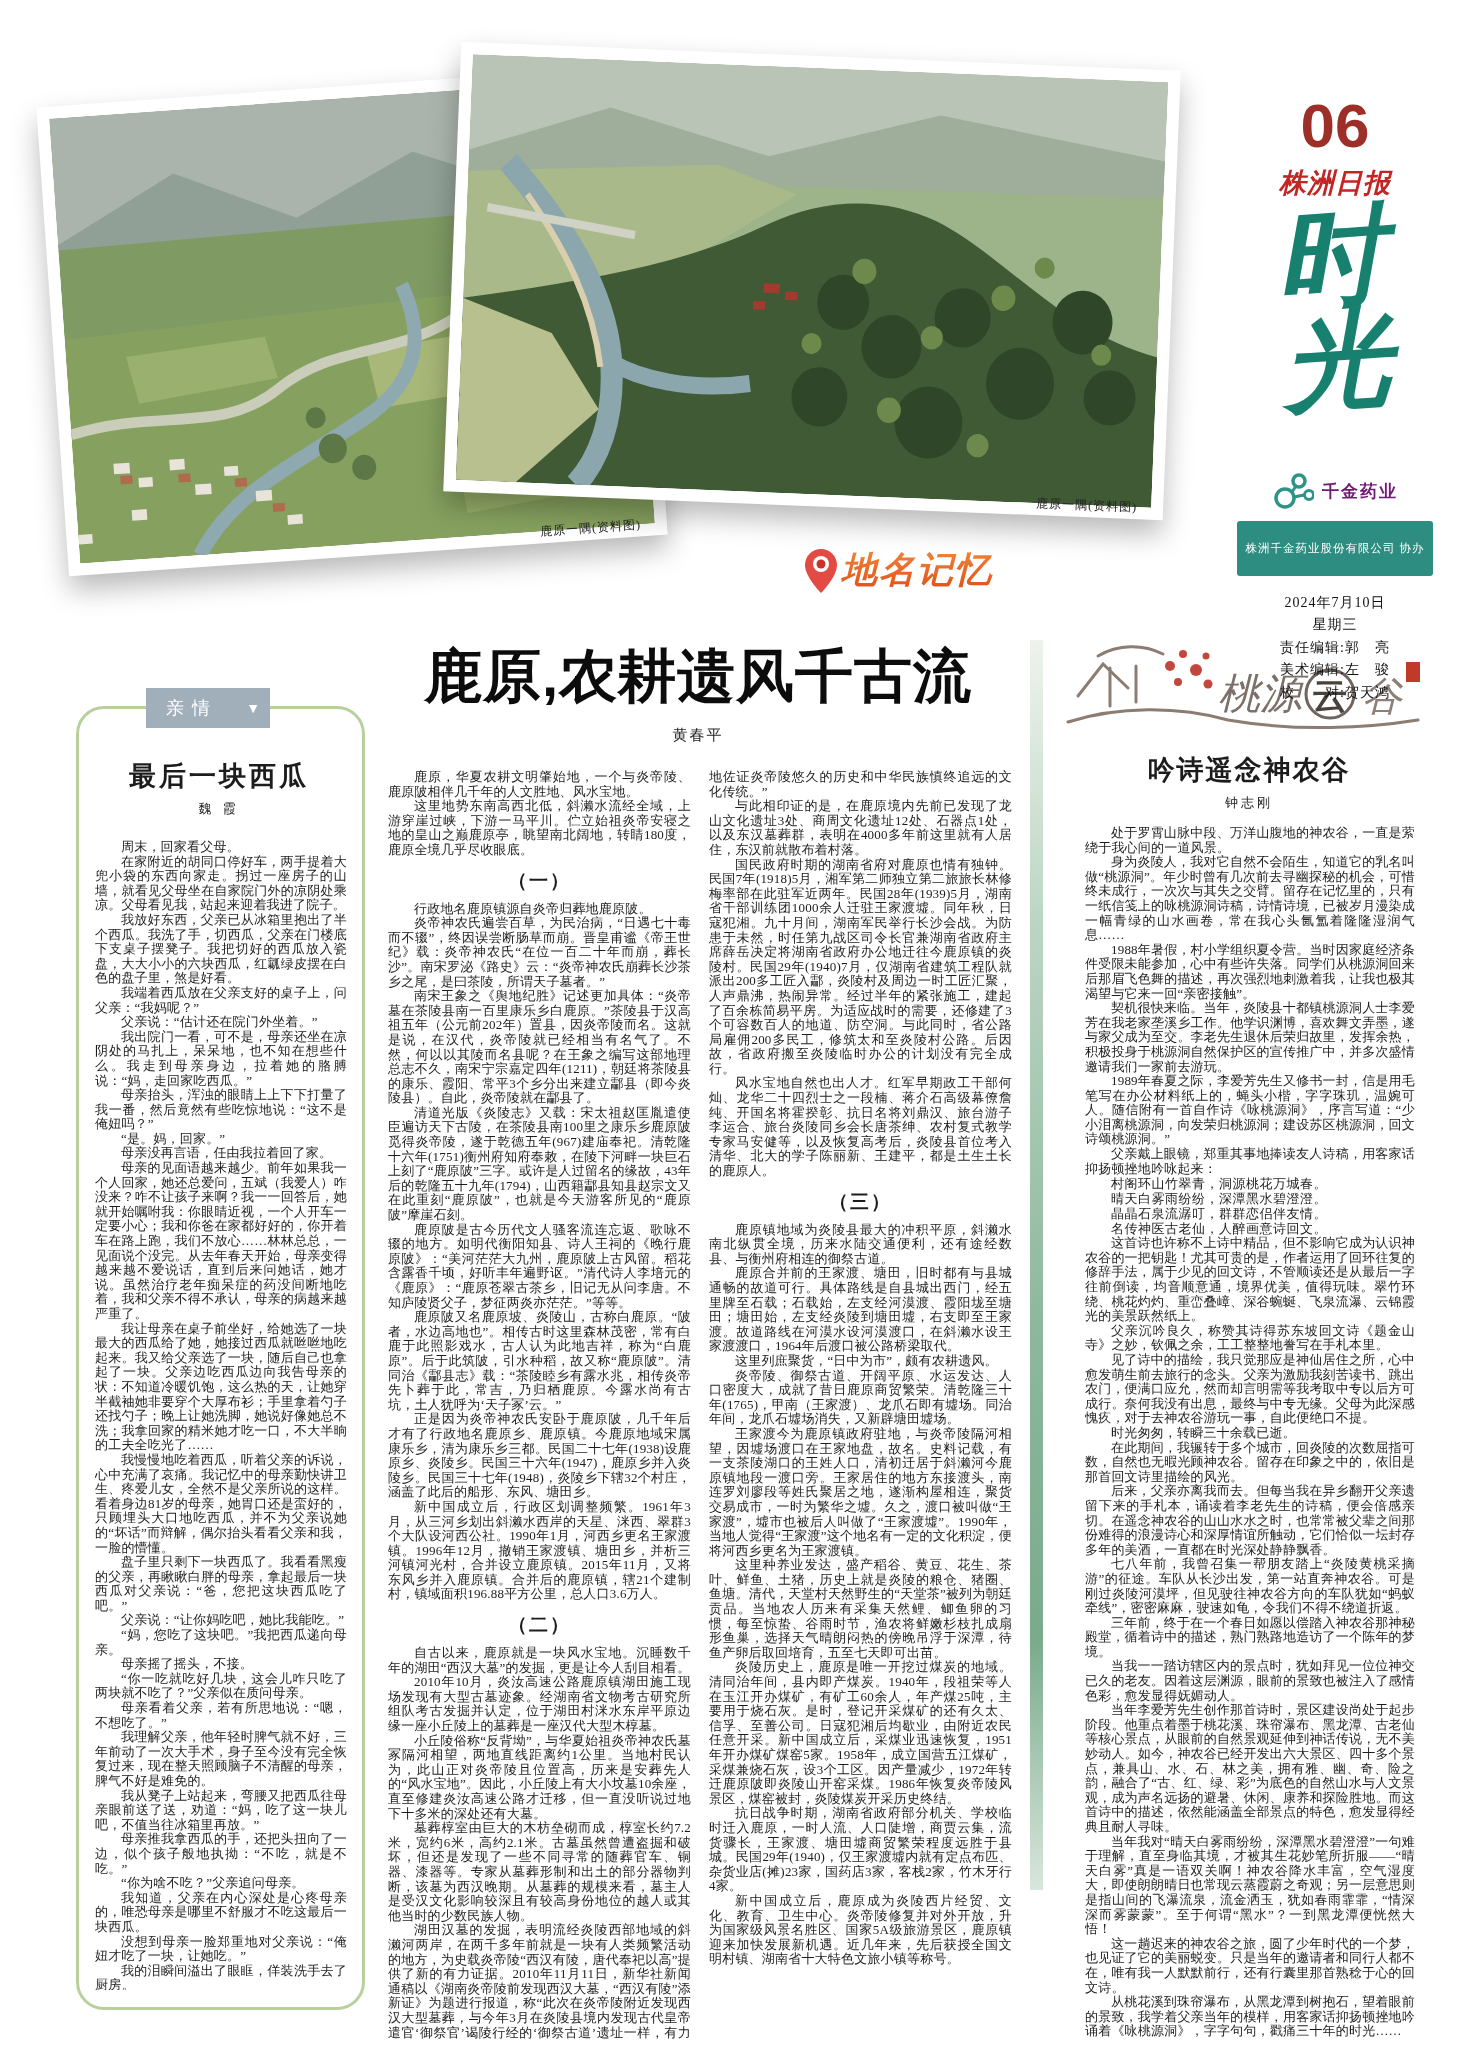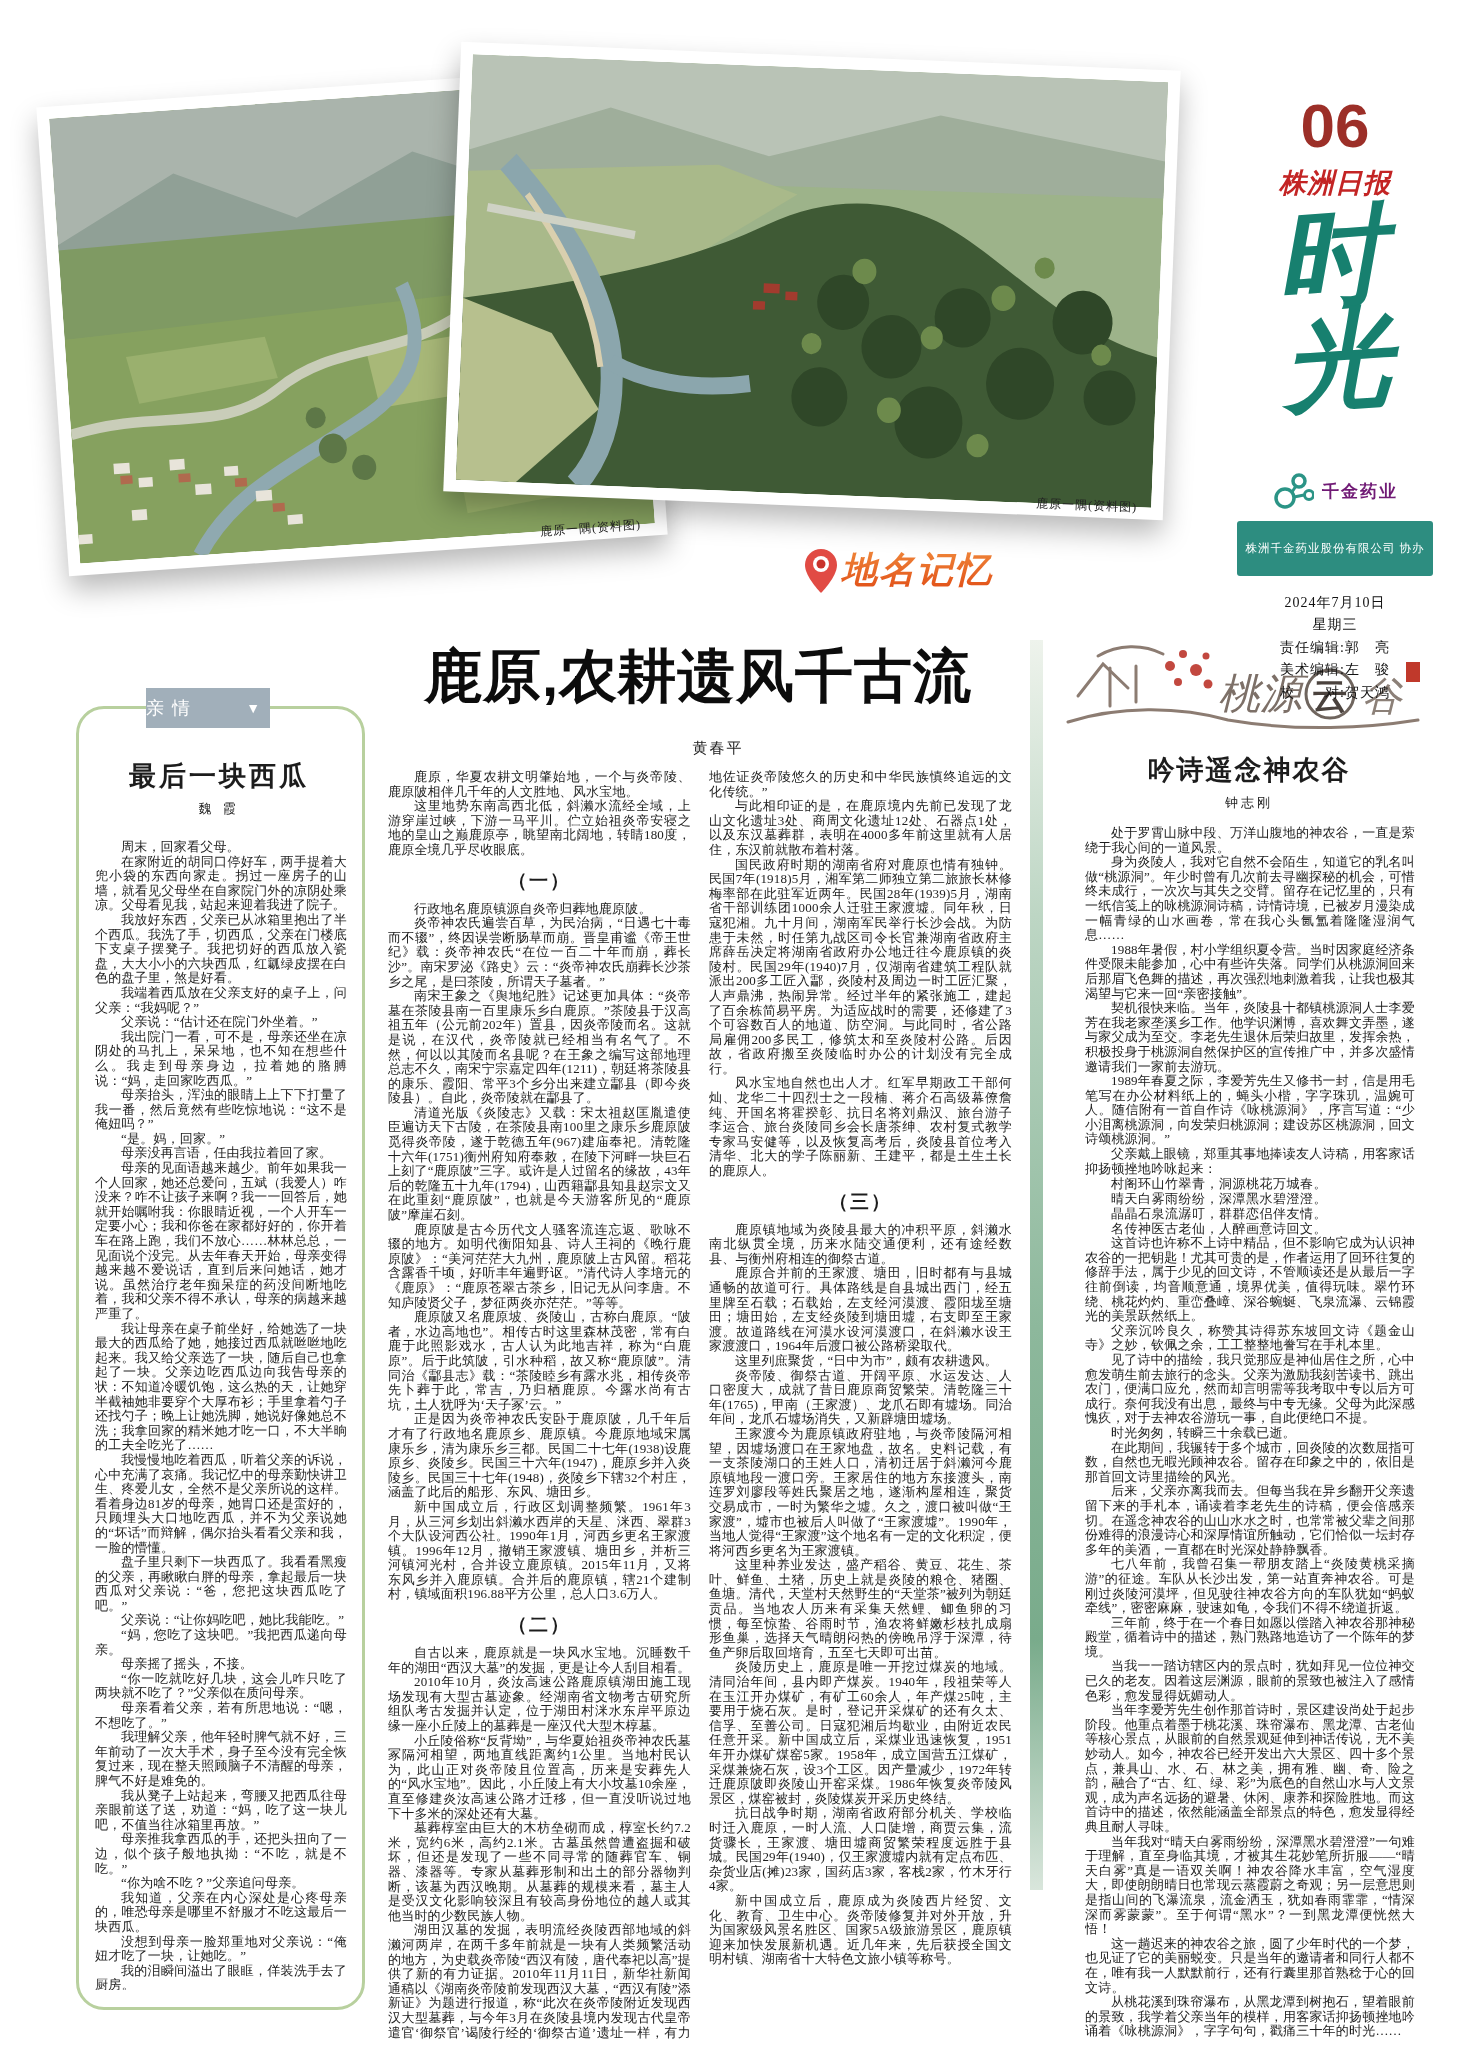--- a/index.html
+++ b/index.html
@@ -23,30 +23,30 @@
   .supp{margin-top:6px;height:250px;display:flex;flex-direction:column;align-items:center;line-height:.95;
         font-size:108px;font-style:italic;font-weight:bold;color:#17806f;transform:rotate(-4deg);}
   .sponsor{display:flex;align-items:center;justify-content:center;gap:8px;margin-top:14px;}
   .sponsor-name{font-size:17px;font-weight:900;color:#701a75;font-family:"Liberation Sans",sans-serif;letter-spacing:2px;}
   .badge{display:inline-block;margin-top:10px;background:#2d8d80;color:#fff;font-size:11.5px;
          padding:20px 8px;border-radius:3px;letter-spacing:1px;font-family:"Liberation Sans",sans-serif;}
   .dates{margin-top:16px;font-size:14px;line-height:1.6;color:#111;letter-spacing:1px;}
   
   .greenbox{position:absolute;left:76px;top:706px;width:283px;height:1298px;border:3px solid #b8d09e;border-radius:28px;z-index:1;}
   .tab{position:absolute;left:146px;top:688px;width:124px;height:40px;background:#a1afba;z-index:2;
-       display:flex;align-items:center;color:#fff;font-size:18px;letter-spacing:8px;box-sizing:border-box;
+       display:flex;align-items:center;color:#fff;font-size:18px;letter-spacing:8px;padding-left:20px;box-sizing:border-box;
        font-family:"Liberation Sans",sans-serif;}
   .tab .tri{position:absolute;right:10px;font-size:14px;letter-spacing:0;}
   .l-title{position:absolute;left:78px;top:758px;width:282px;text-align:center;font-size:27px;font-weight:bold;letter-spacing:3px;z-index:2;}
   .l-author{position:absolute;left:78px;top:800px;width:282px;text-align:center;font-size:13px;letter-spacing:4px;z-index:2;}
   .l-body{position:absolute;left:95px;top:840px;width:252px;height:1150px;overflow:hidden;z-index:2;}
   
   .m-head{position:absolute;left:383px;top:638px;width:630px;text-align:center;font-size:58px;font-weight:900;
           letter-spacing:1px;color:#0c0c0c;font-family:"Liberation Sans",sans-serif;}
-  .m-byline{position:absolute;left:403px;top:726px;width:630px;text-align:center;font-size:15px;letter-spacing:2px;margin-top:13px;}
+  .m-byline{position:absolute;left:383px;top:726px;width:630px;text-align:center;font-size:15px;letter-spacing:2px;}
   .m-body{position:absolute;left:388px;top:770px;width:624px;height:1276px;overflow:hidden;
           column-count:2;column-gap:18px;column-fill:auto;}
   
   .greenstrip{position:absolute;left:1030px;top:640px;width:13px;height:1250px;
               background:linear-gradient(180deg,#eef3ec 0%,#bdd6c4 22%,#8db89c 55%,#79ab8b 80%,#d9e6dc 100%);}
   .r-logo{position:absolute;left:1058px;top:636px;width:372px;height:104px;}
   .r-title{position:absolute;left:1083px;top:752px;width:332px;text-align:center;font-size:27px;font-weight:bold;letter-spacing:2px;}
   .r-author{position:absolute;left:1083px;top:794px;width:332px;text-align:center;font-size:13px;letter-spacing:3px;}
   .r-body{position:absolute;left:1085px;top:826px;width:330px;height:1218px;overflow:hidden;}
   

